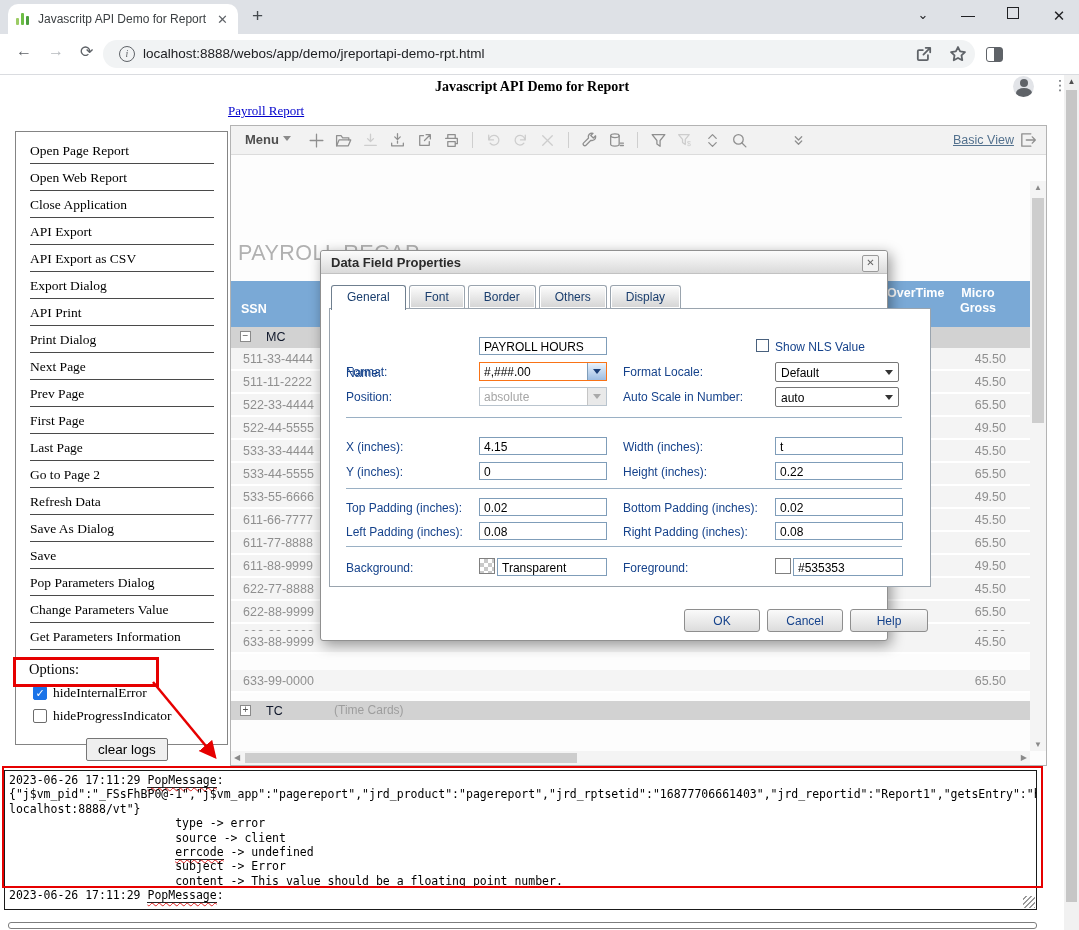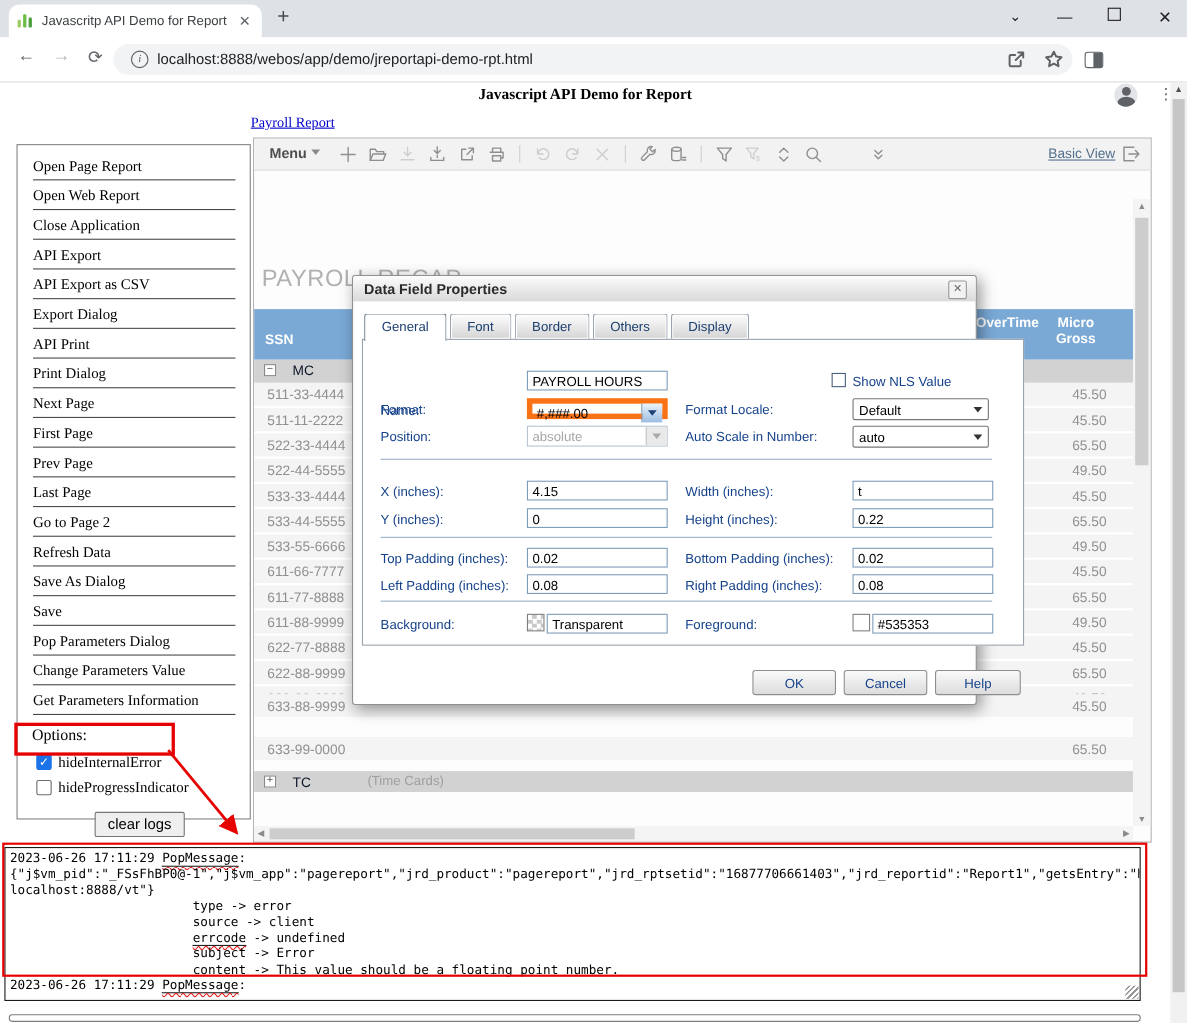--- a/index.html
+++ b/index.html
@@ -125,21 +125,21 @@
      border-bottom:none;border-radius:3px 3px 0 0;font-size:12px;color:#1a3e6e;box-shadow:inset 0 0 0 1px #fff;}
   .dtab.active{background:#fff;border-color:#6f7f8f;padding-bottom:6px;margin-bottom:-2px;box-shadow:none;}
   #dlg-panel{position:absolute;left:8px;top:57px;width:602px;height:279px;border:1px solid #9aa4ae;
      box-sizing:border-box;background:#fff;}
   .dl{position:absolute;font-size:12px;color:#15428b;white-space:nowrap;}
   .di{position:absolute;height:18px;border:1px solid #7f9db9;font-size:12px;color:#000;background:#fff;
      padding:2px 4px 0;box-sizing:border-box;white-space:nowrap;overflow:hidden;}
   .dsep{position:absolute;left:25px;width:556px;border-top:1px solid #9ab0c4;}
   .dsel{position:absolute;width:124px;height:20px;border:1px solid #767676;border-radius:2px;background:#fff;
      font-size:12px;color:#000;padding:3px 18px 0 5px;box-sizing:border-box;}
-  #combo-format{position:absolute;left:158px;top:111px;width:128px;height:19px;border:5px solid #f97316;
+  #combo-format{position:absolute;left:158px;top:111px;width:128px;height:19px;border:1px solid #f97316;
      box-sizing:border-box;background:#fff;font-size:12px;padding:2px 22px 0 4px;}
   #combo-format .btn{position:absolute;right:0;top:0;width:18px;height:17px;
      background:linear-gradient(#eaf3fc,#9dbde2);border-left:1px solid #7f9db9;}
   #combo-format .btn::after{content:'';position:absolute;left:5px;top:6px;border:4px solid transparent;border-top:5px solid #1b3f77;}
   #combo-position{position:absolute;left:158px;top:136px;width:128px;height:19px;border:1px solid #b9c4ce;
      box-sizing:border-box;background:#fff;font-size:12px;color:#a6a6a6;padding:2px 22px 0 4px;}
   #combo-position .btn{position:absolute;right:0;top:0;width:18px;height:17px;background:#e9e9e9;border-left:1px solid #c5c5c5;}
   #combo-position .btn::after{content:'';position:absolute;left:5px;top:6px;border:4px solid transparent;border-top:5px solid #a9a9a9;}
   .dcb{position:absolute;width:13px;height:13px;border:1px solid #49617e;background:#fff;box-sizing:border-box;}
   .swatch{position:absolute;width:16px;height:16px;border:1px solid #808080;box-sizing:border-box;}
@@ -221,22 +221,22 @@
     <div id="sidebar-menu">
         <div class="sbitem">Open Page Report</div>
         <div class="sbitem">Open Web Report</div>
         <div class="sbitem">Close Application</div>
         <div class="sbitem">API Export</div>
         <div class="sbitem">API Export as CSV</div>
         <div class="sbitem">Export Dialog</div>
         <div class="sbitem">API Print</div>
         <div class="sbitem">Print Dialog</div>
         <div class="sbitem">Next Page</div>
+        <div class="sbitem">Prev Page</div>
         <div class="sbitem">First Page</div>
-        <div class="sbitem">Prev Page</div>
         <div class="sbitem">Last Page</div>
         <div class="sbitem">Go to Page 2</div>
         <div class="sbitem">Refresh Data</div>
         <div class="sbitem">Save As Dialog</div>
         <div class="sbitem">Save</div>
         <div class="sbitem">Pop Parameters Dialog</div>
         <div class="sbitem">Change Parameters Value</div>
         <div class="sbitem">Get Parameters Information</div>
       </div>
     <div id="options-label">Options:</div>

